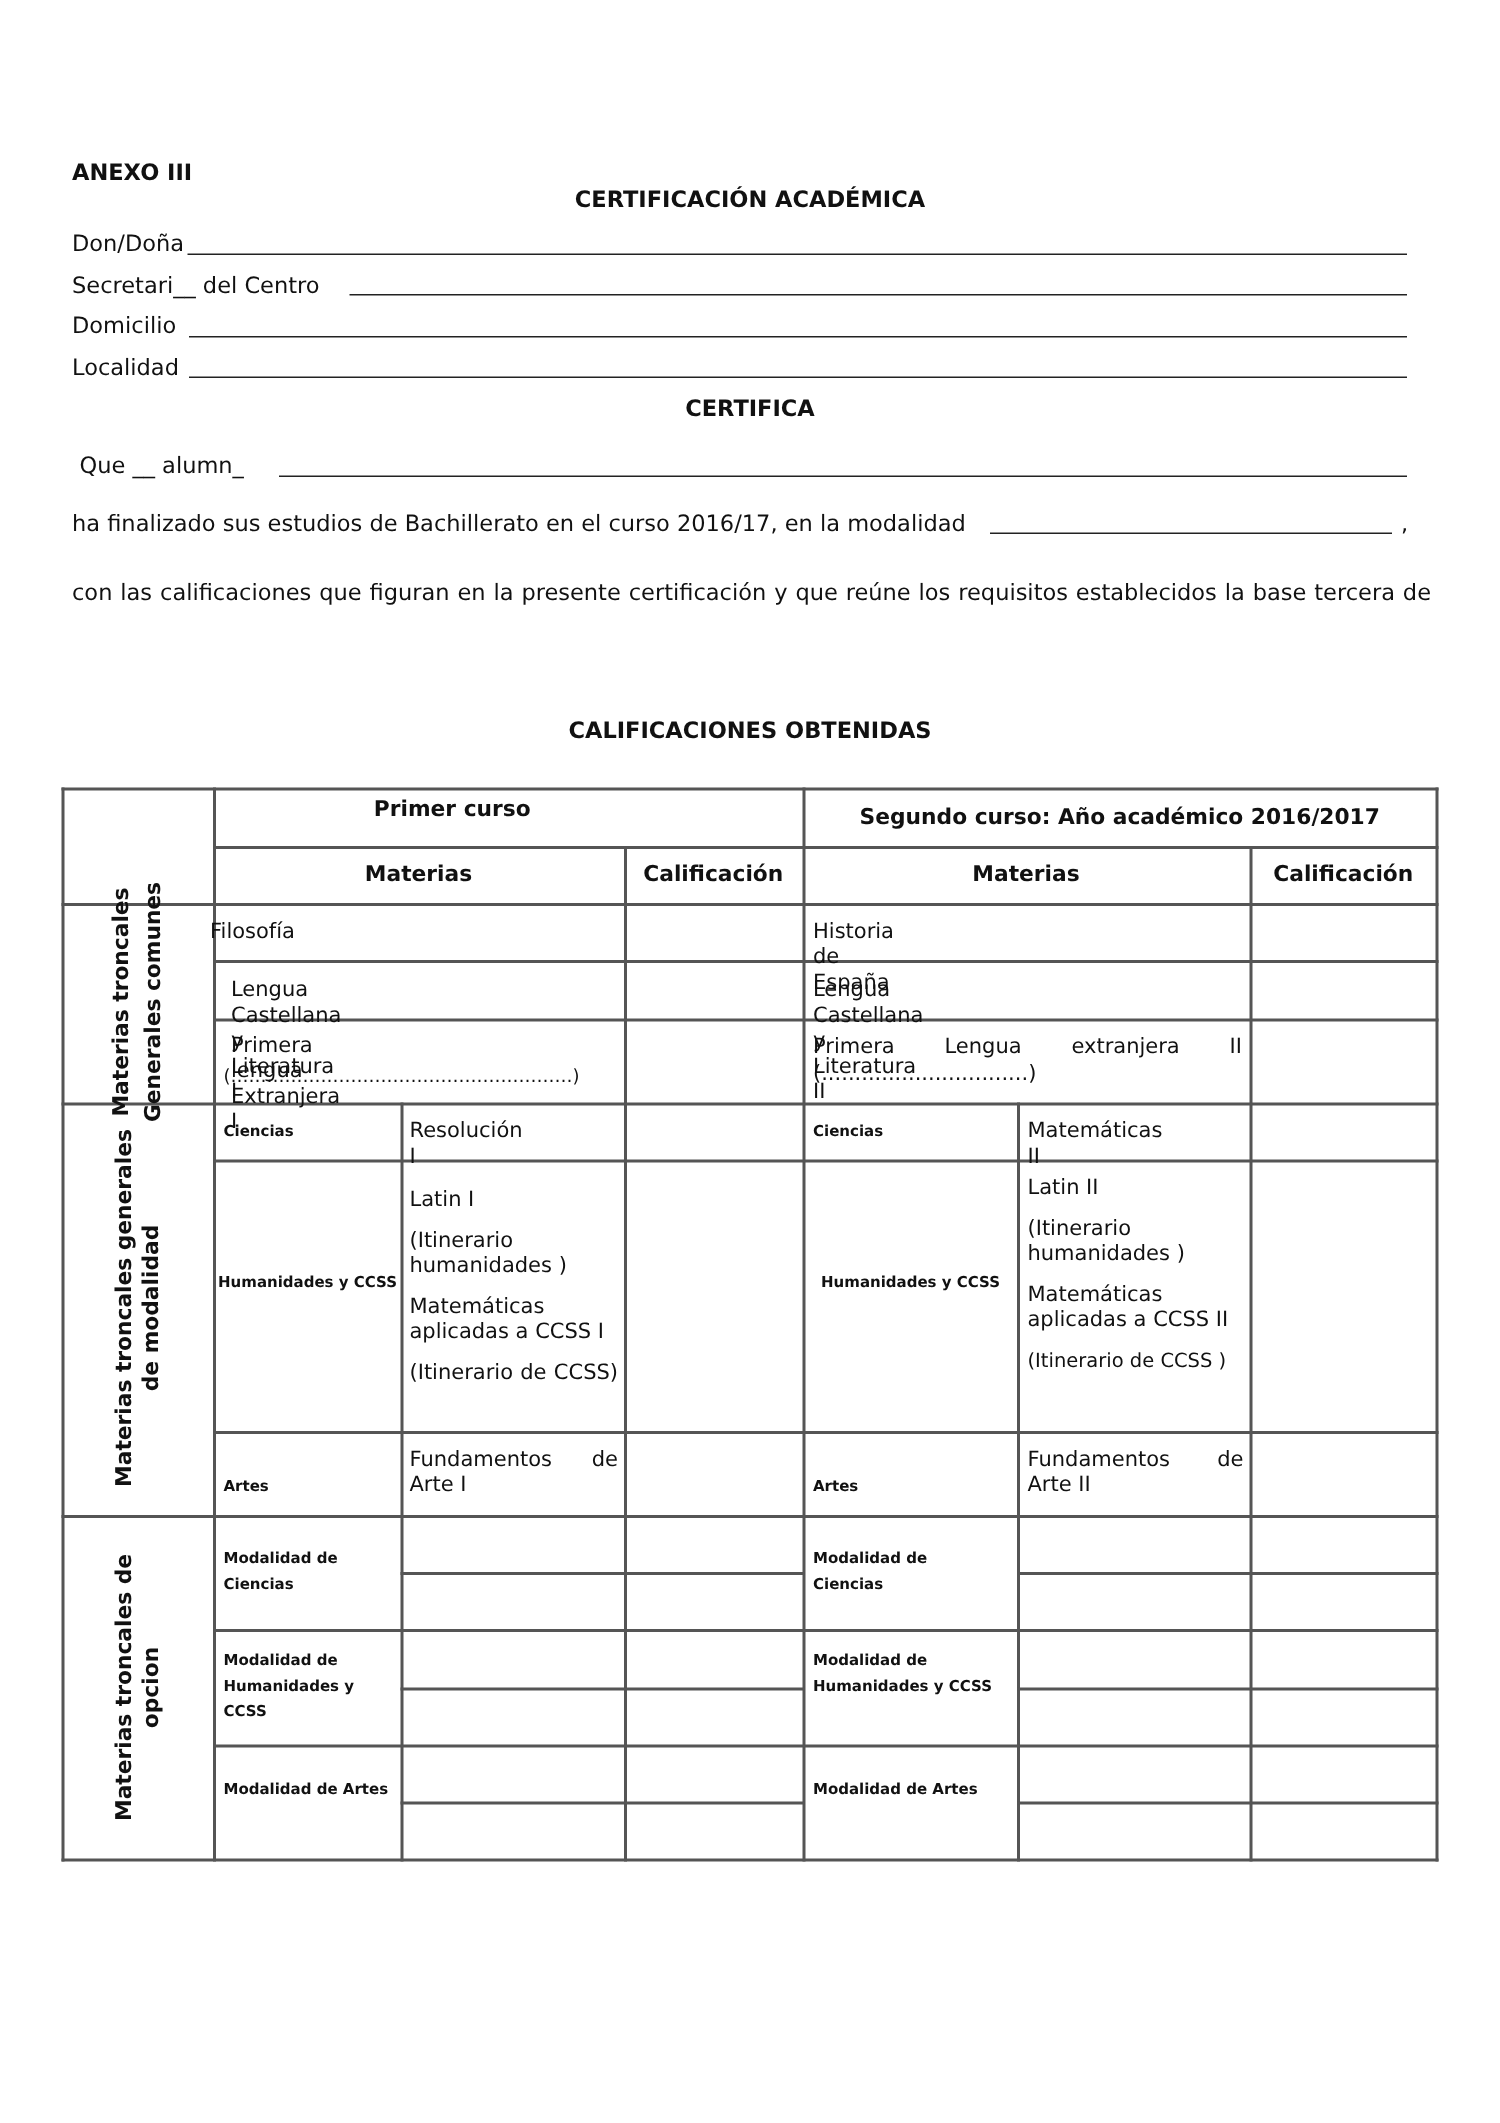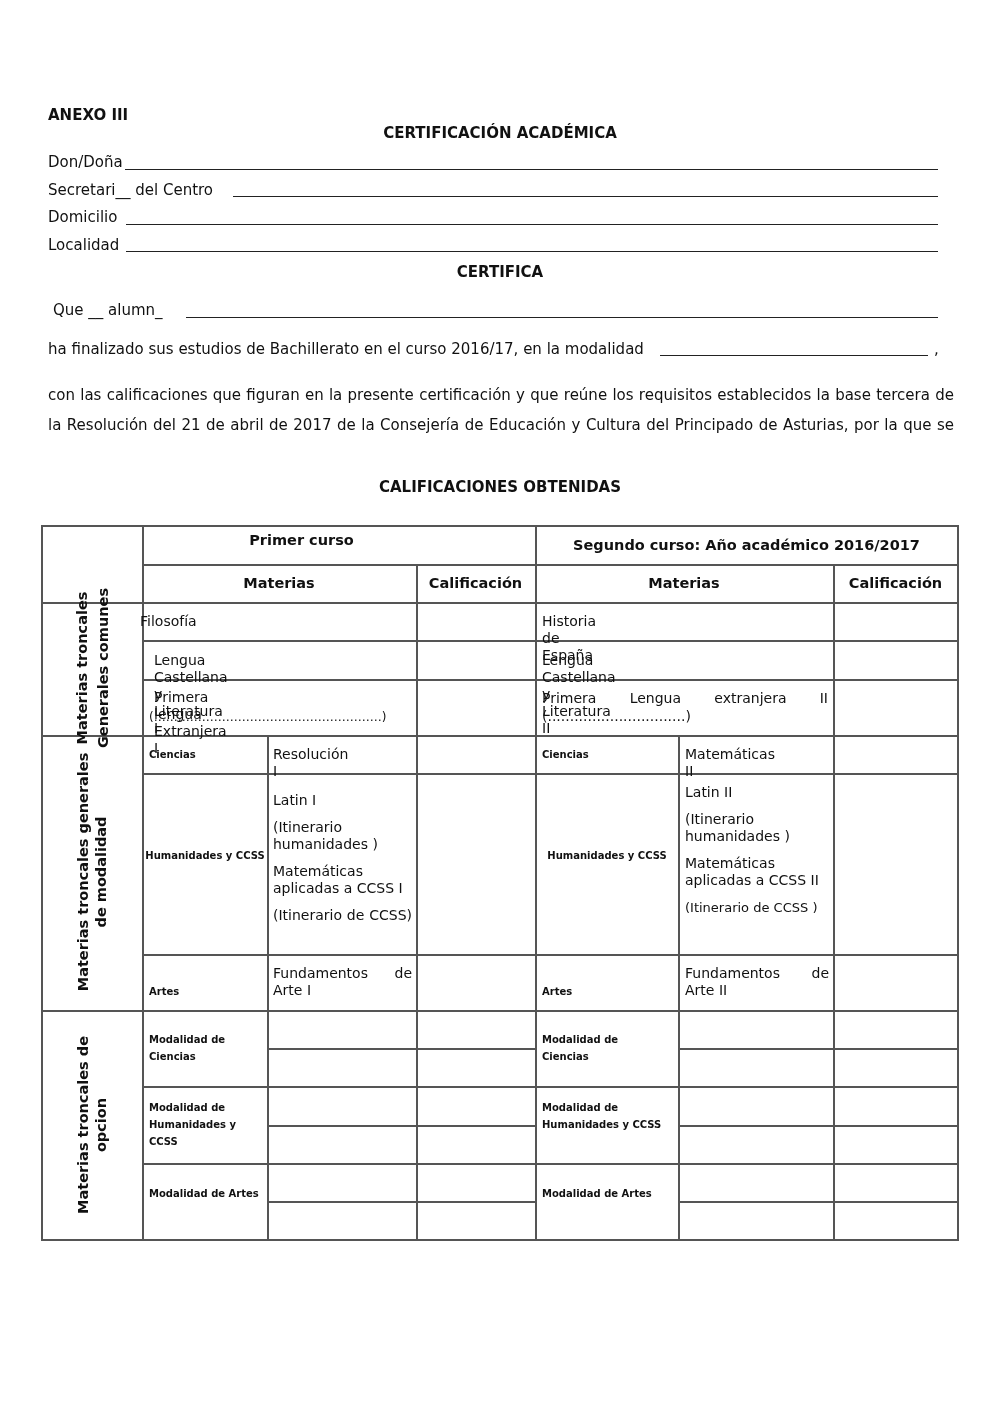--- a/index.html
+++ b/index.html
@@ -51,21 +51,20 @@
 <div>
   <div class="abs" style="left:53px; top:301px;">Que __ alumn_</div>
   <div class="fill-line" style="left:186px; width:752px; top:317px;"></div>
 </div>
 
 <div class="abs" style="left:48px; top:340px;">ha finalizado sus estudios de Bachillerato en el curso 2016/17, en la modalidad</div>
 <div class="fill-line" style="left:660px; width:268px; top:355px;"></div>
 <div class="abs" style="left:934px; top:340px;">,</div>
 <div class="para" style="top:380px;">
   <span class="line">con las calificaciones que figuran en la presente certificación y que reúne los requisitos establecidos la base tercera de</span>
-  <span class="line">la Resolución del 21 de abril de 2017 de la Consejería de Educación y Cultura del Principado de Asturias, por la que se</span>
 </div>
 
 <div class="abs bold center" style="left:0; width:1000px; top:478px; font-size:15px;">CALIFICACIONES OBTENIDAS</div>
 
 <div class="tbl">
 
   <div class="hl" style="left:41px; width:918px; top:525px;"></div>
   <div class="hl" style="left:41px; width:918px; top:1239px;"></div>
   <div class="vl" style="left:41px; top:525px; height:716px;"></div>
   <div class="vl" style="left:957px; top:525px; height:716px;"></div>

